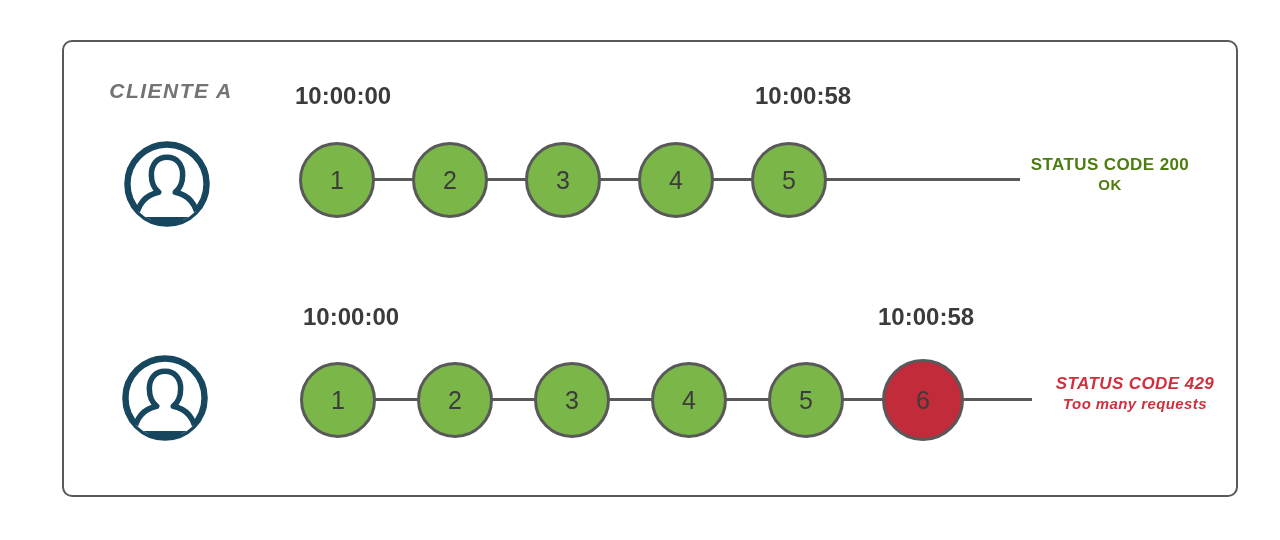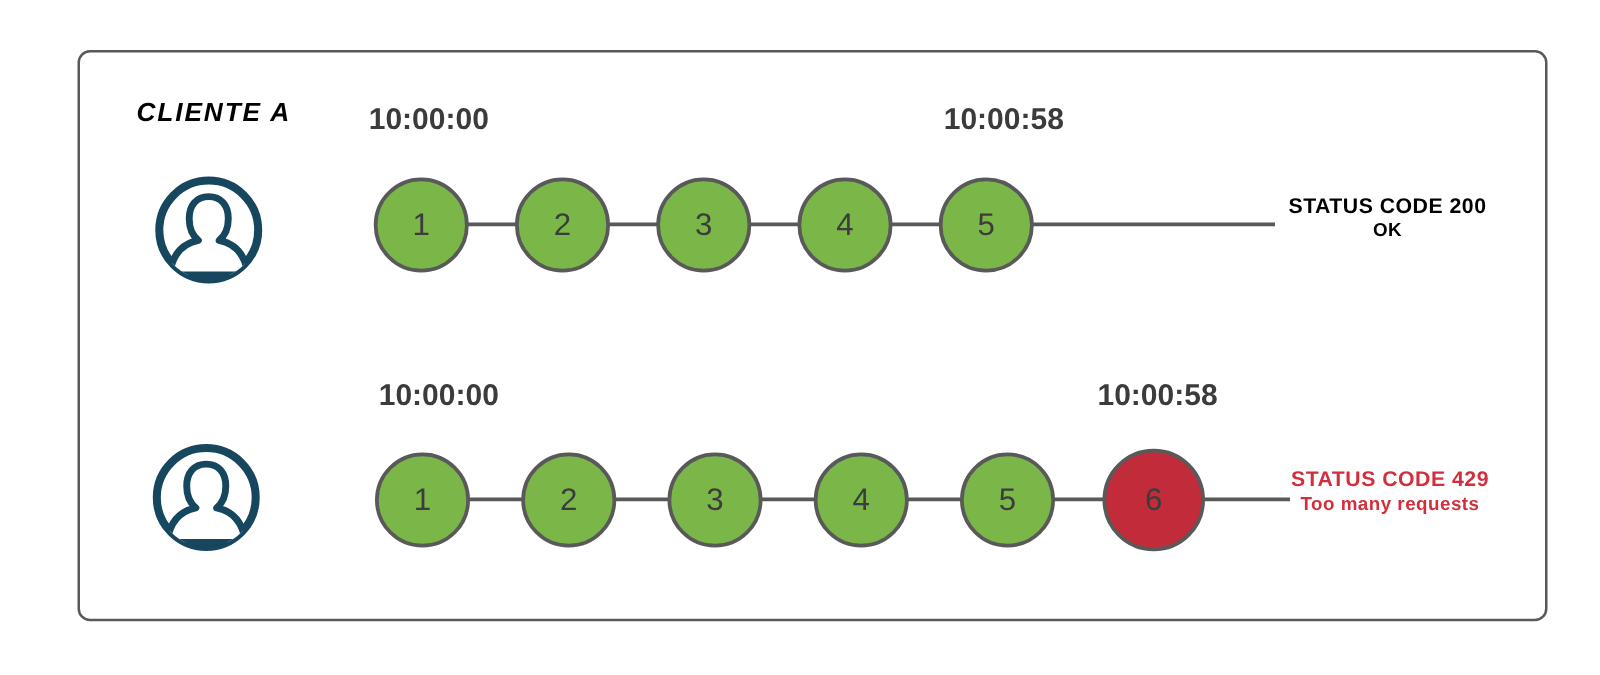--- a/index.html
+++ b/index.html
@@ -18,21 +18,21 @@
     border: 2.5px solid #595959;
     border-radius: 10px;
     background: #ffffff;
   }
   .client-label {
     position: absolute;
     font-style: italic;
     font-weight: bold;
     font-size: 21px;
     letter-spacing: 1.5px;
-    color: #000000;
+    color: #737373;
     text-align: center;
     white-space: nowrap;
   }
   .avatar { position: absolute; width: 92px; height: 92px; }
   .timestamp {
     position: absolute;
     font-weight: bold;
     font-size: 24px;
     color: #3b3b3b;
     line-height: 20px;
@@ -66,36 +66,36 @@
     width: 168px;
     text-align: center;
     font-weight: bold;
     letter-spacing: 0.4px;
     line-height: 20px;
     white-space: nowrap;
     z-index: 2;
   }
   .status-block .code { font-size: 17px; }
   .status-block .msg  { font-size: 15px; }
-  .status-success { color: #000000; }
+  .status-success { color: #4d7c0f; }
   .status-error   { color: #d22f3d; }
 
   
   #labelA { left: 88px;  top: 79px;  width: 166px; }
   #labelB { left: 85px;  top: 301px; width: 160px; }
   #iconA  { left: 121px; top: 138px; }
   #iconB  { left: 119px; top: 352px; }
   #tsA1 { left: 295px; top: 86px; }
   #tsA2 { left: 755px; top: 86px; }
   #tsB1 { left: 303px; top: 307px; }
   #tsB2 { left: 878px; top: 307px; }
   #lineA { left: 337px; top: 178px; width: 683px; }
   #lineB { left: 338px; top: 398px; width: 694px; }
   #statusA { left: 1026px; top: 155px; }
-  #statusB { left: 1028px; top: 374px; }
+  #statusB { left: 1051px; top: 374px; font-style: italic; }
 </style>
 </head>
 <body>
 
 <div class="stage">
   <div class="panel"></div>
 
   <div class="client-label" id="labelA">CLIENTE A</div>
 
   <svg class="avatar" id="iconA" viewBox="0 0 100 100">

